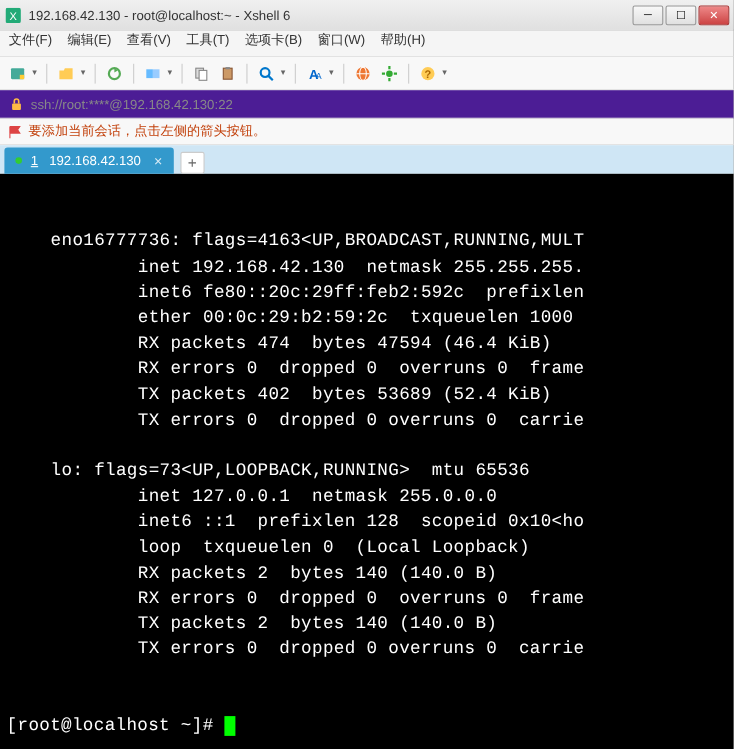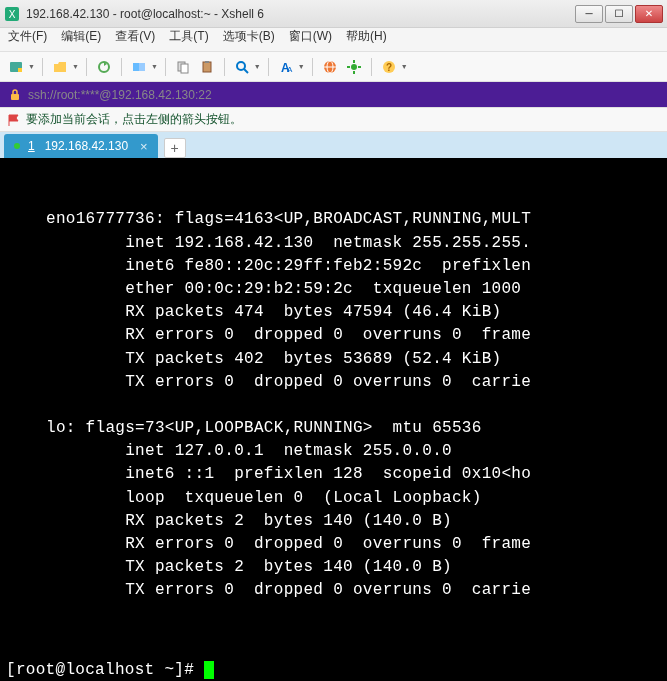--- a/index.html
+++ b/index.html
@@ -24,34 +24,34 @@
     .dropdown-arrow { font-size: 7px; color: #666; margin-left: -2px; }
     
     
     .addressbar { height: 26px; background: #4c1d95; display: flex; align-items: center; padding: 0 8px; gap: 6px; border-bottom: 1px solid #e0e0e0; }
     .addr-icon { width: 14px; height: 14px; display: inline-flex; align-items: center; justify-content: center; }
     .addr-text { color: #888; font-size: 12px; }
     
     
     .tipbar { height: 24px; background: #f8f8f8; display: flex; align-items: center; padding: 0 8px; gap: 6px; border-bottom: 1px solid #e0e0e0; }
     .tip-flag { width: 12px; height: 12px; display: inline-flex; }
-    .tip-text { color: #14532d; font-size: 12px; }
+    .tip-text { color: #c2410c; font-size: 12px; }
     
     
     .tabstrip { height: 26px; background: #cfe6f5; display: flex; align-items: flex-end; padding: 0; }
     .tab { height: 24px; background: #3399cc; color: #fff; display: flex; align-items: center; padding: 0 10px; gap: 8px; font-size: 12px; border-radius: 3px 3px 0 0; margin-left: 4px; }
     .tab .dot { width: 6px; height: 6px; background: #3c3; border-radius: 50%; }
     .tab .tab-num { text-decoration: underline; margin-right: 2px; }
     .tab-close { font-size: 13px; cursor: pointer; margin-left: 4px; opacity: .8; }
     .tab-add { width: 22px; height: 20px; background: #fff; border: 1px solid #ccc; display: flex; align-items: center; justify-content: center; margin-left: 6px; font-size: 14px; color: #666; cursor: pointer; border-radius: 2px; }
     
     
     .terminal { background: #000; color: #fff; font-family: "Consolas", "Courier New", monospace; font-size: 16px; line-height: 1.45; padding: 4px 6px; white-space: pre; overflow: hidden; min-height: 490px; letter-spacing: 0.3px; }
     .terminal .line { white-space: pre; margin-left: 40px; }
-    .prompt-line { margin-top: 10px; }
+    .prompt-line { }
     .cursor { display: inline-block; width: 10px; height: 18px; background: #0f0; vertical-align: text-bottom; }
   </style>
 </head>
 <body>
 
 <div class="titlebar">
   <span class="app-icon">
     <svg width="14" height="14" viewBox="0 0 14 14">
         <rect width="14" height="14" fill="#2a7" rx="2"></rect>
         <text x="7" y="11" font-size="10" fill="#fff" text-anchor="middle">X</text>

